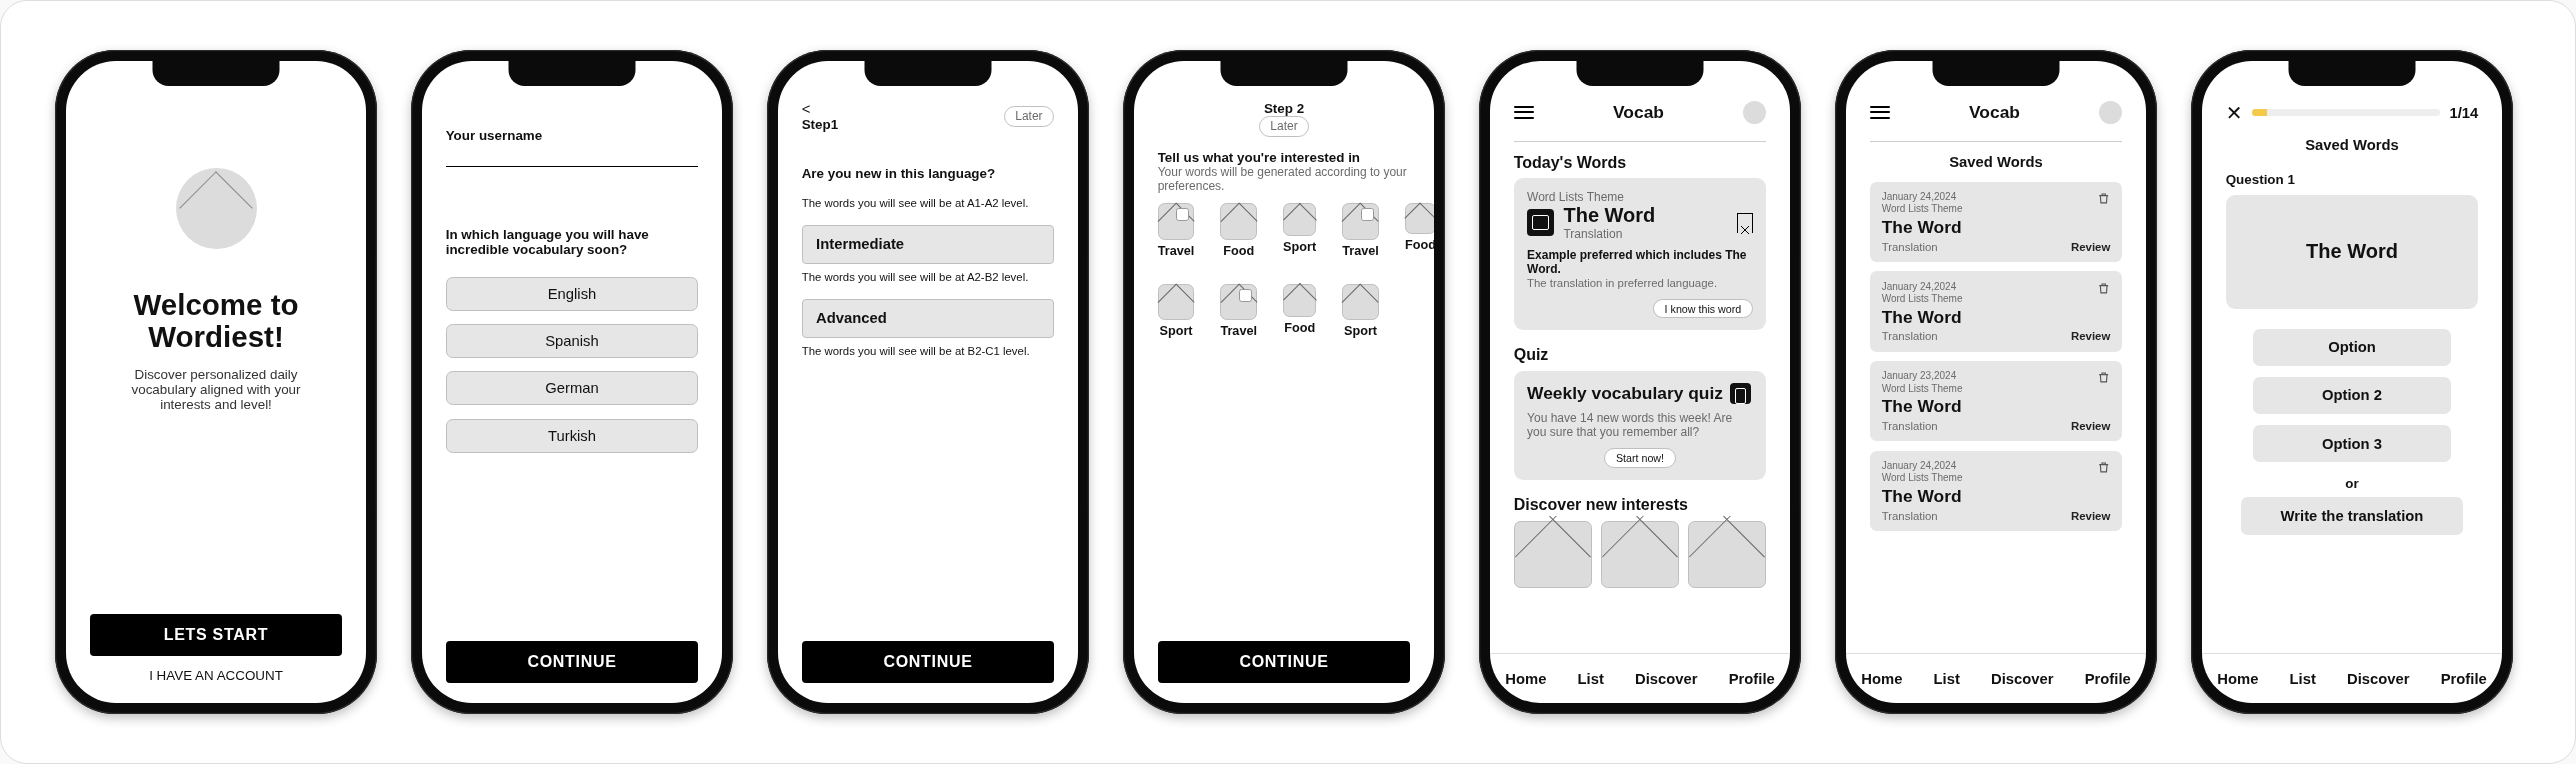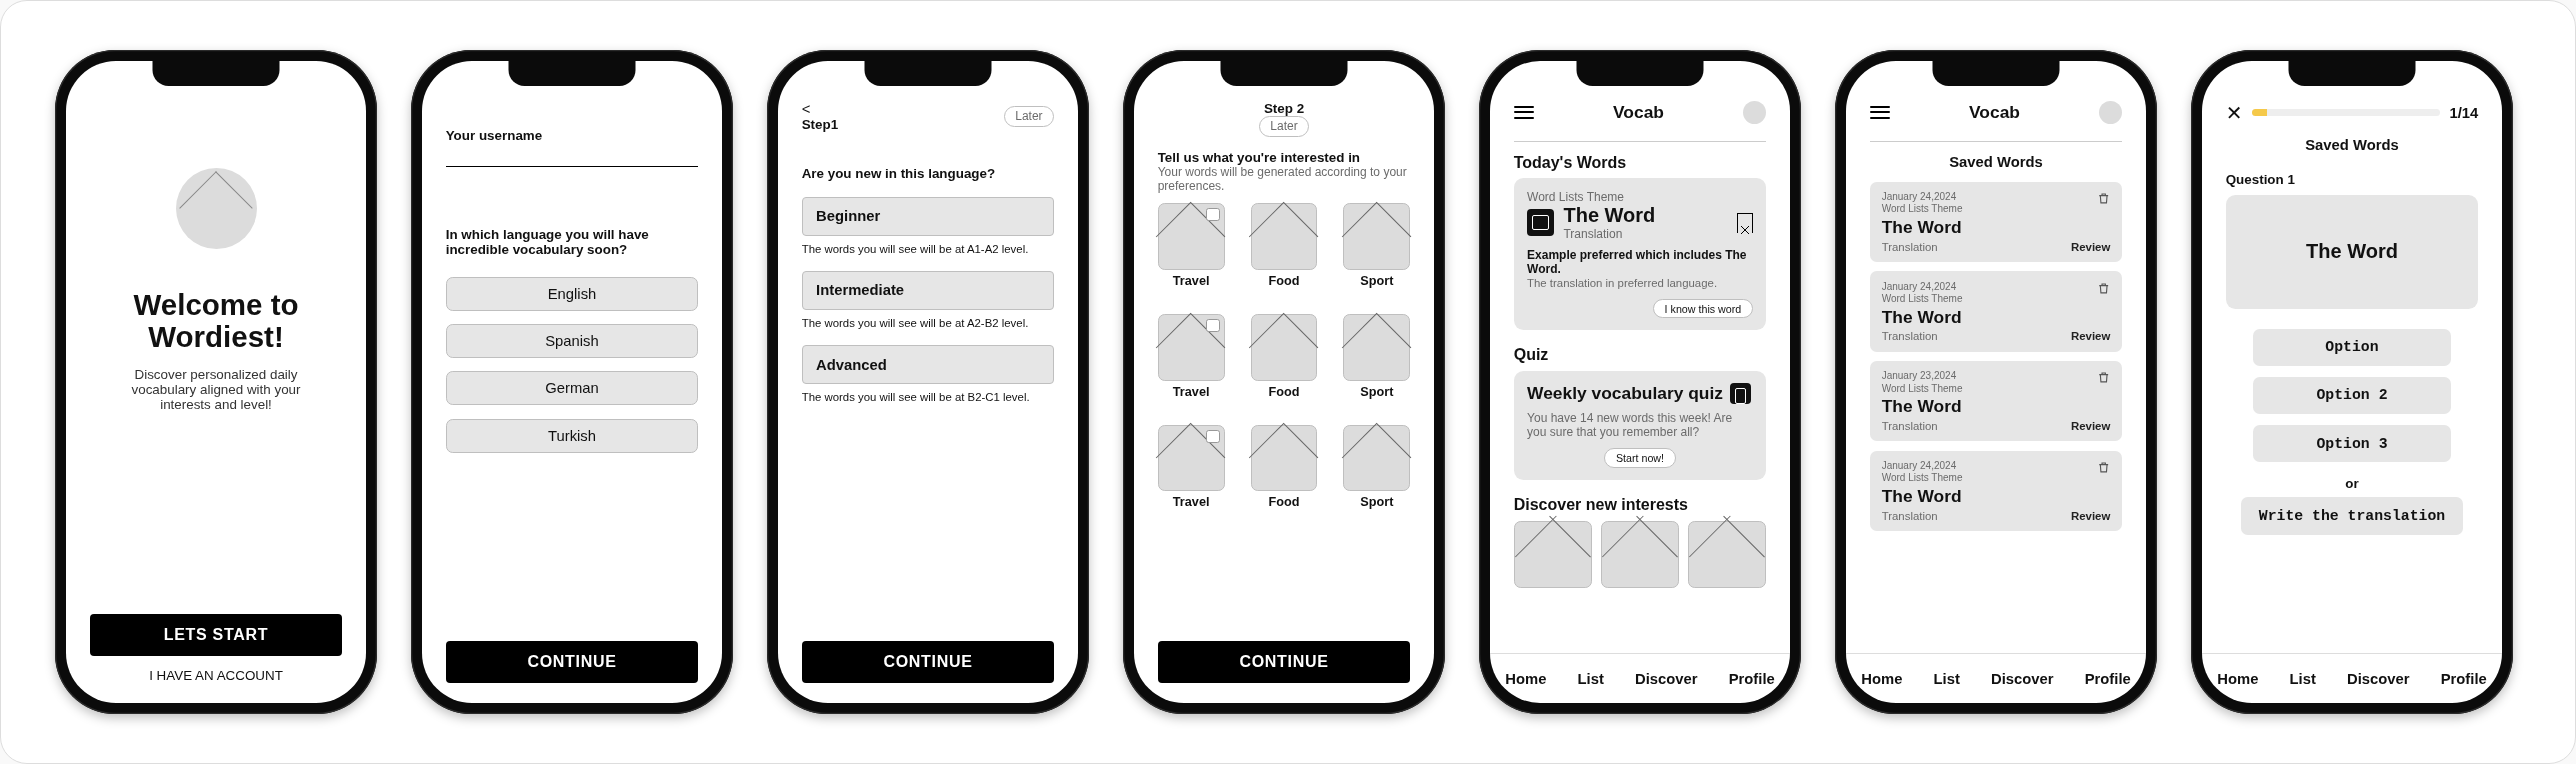--- a/index.html
+++ b/index.html
@@ -135,21 +135,21 @@
   .level-row{
     background:var(--grey-card);
     border:0.7px solid var(--border);
     border-radius:4px;
     padding:10.7px 13.4px;font-size:14.8px;font-weight:600;
     margin-bottom:6.7px;cursor:pointer;
   }
   .level-note{font-size:11.4px;margin-bottom:16px;}
 
   
-  .igrid{display:grid;grid-template-columns:repeat(3,1fr);gap:26px;margin-top:9.4px;}
+  .igrid{display:grid;grid-template-columns:repeat(5,1fr);gap:26px;margin-top:9.4px;}
   .icell{
     display:flex;flex-direction:column;align-items:center;gap:4px;
   }
   .ibox{
     width:100%;aspect-ratio:1/1;
     background:var(--grey-panel);
     border:0.7px solid var(--border);
     border-radius:6.7px;position:relative;cursor:pointer;
   }
   .ibox::before,.ibox::after{
@@ -204,21 +204,21 @@
   .progress .fill{height:100%;width:8%;background:#f5c94a;}
   .counter{font-size:14.8px;font-weight:700;}
   .quiz-word-card{
     background:var(--grey-card);border-radius:9.4px;
     height:114px;display:flex;align-items:center;justify-content:center;
     font-size:20px;font-weight:800;margin:8px 0 20px 0;
   }
   .opt{
     background:var(--grey-card);border-radius:6.7px;
     text-align:center;padding:10.7px 0;font-size:14.8px;font-weight:600;margin:0 auto 10.7px auto;
-    width:78%;cursor:pointer;font-family:Liberation Mono, monospace;
+    width:78%;cursor:pointer;
   }
   .or{text-align:center;font-size:13.4px;font-weight:700;margin:2.7px 0 6.7px 0;position:relative;}
   .strip{display:flex;gap:9.4px;}
   .strip .ibox{height:67px;}
 </style>
 </head>
 <body>
 
 <div class="canvas">
   <div class="row">
@@ -264,21 +264,20 @@
           <div style="display:flex;align-items:center;justify-content:space-between;">
             <div>
               <div style="font-size:14.8px;cursor:pointer;">&lt;</div>
               <div class="h-small">Step1</div>
             </div>
             <span class="pill">Later</span>
           </div>
           <div style="height:34px"></div>
           <div class="h-small">Are you new in this language?</div>
           <div style="height:16px"></div>
-          <div class="level-row">Beginner</div>
           <div class="level-note">The words you will see will be at A1-A2 level.</div>
           <div class="level-row">Intermediate</div>
           <div class="level-note">The words you will see will be at A2-B2 level.</div>
           <div class="level-row">Advanced</div>
           <div class="level-note">The words you will see will be at B2-C1 level.</div>
           <div style="flex:1"></div>
           <div class="btn-primary">CONTINUE</div>
         </div>
       </div>
     </div>

